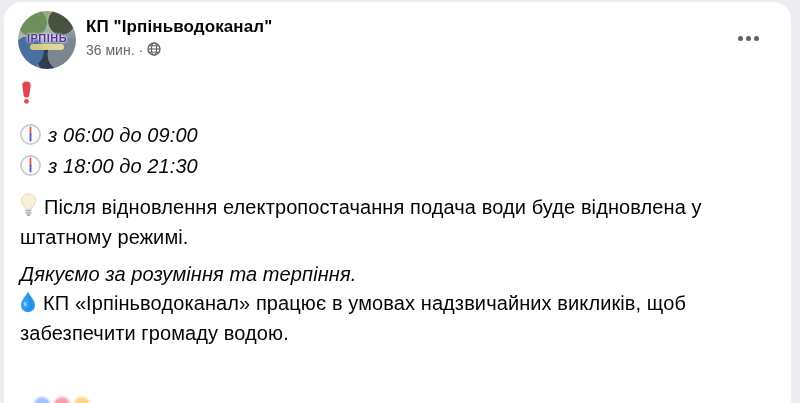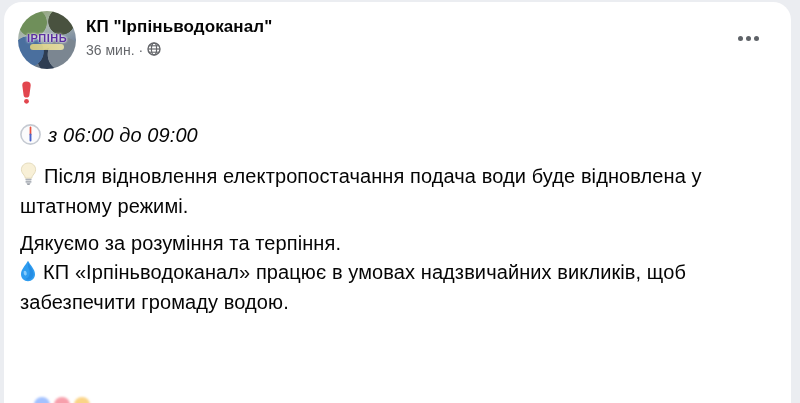--- a/index.html
+++ b/index.html
@@ -43,21 +43,21 @@
     position:absolute;top:22px;right:26px;width:34px;height:28px;border:none;background:transparent;
     display:flex;align-items:center;justify-content:center;gap:3px;cursor:pointer;padding:0;
   }
   .more-btn i{width:5px;height:5px;border-radius:50%;background:#5f6368;display:block;}
   
   .post{
     padding:12px 20px 0 16px;
     font-size:20px;line-height:27px;color:#050505;letter-spacing:.1px;
   }
   .post p{margin:0 0 10px 0;}
-  .post p.tight{margin-bottom:2px;}
+  .post p.tight{margin-bottom:2px;font-style:italic;}
   .post p.last{margin-bottom:0;}
   .schedule{margin:0 0 10px 0;}
   .schedule .row{line-height:28px;font-style:italic;}
   .em{display:inline-block;vertical-align:-3px;margin-right:7px;}
   .reactions-cut{position:absolute;left:30px;bottom:-10px;height:16px;display:flex;filter:blur(1px);opacity:.55;}
   .reactions-cut i{width:16px;height:16px;border-radius:50%;display:block;margin-right:4px;}
   .reactions-cut i.b{background:#5890ff;}
   .reactions-cut i.r{background:#f25268;}
   .reactions-cut i.y{background:#f7b125;}
 </style>
@@ -100,20 +100,25 @@
             <circle cx="6.5" cy="20.3" r="2.4" fill="#e2464e"></circle>
           </svg></span></p>
 
 
     <div class="schedule">
       <div class="row"><span class="em"><svg width="21" height="21" viewBox="0 0 21 21">
               <circle cx="10.5" cy="10.5" r="9.6" fill="#fbfbfc" stroke="#c5cad2" stroke-width="1.6"></circle>
               <line x1="10.5" y1="10.5" x2="10.5" y2="3.4" stroke="#e8503c" stroke-width="1.7" stroke-linecap="round"></line>
               <line x1="10.5" y1="10.5" x2="10.5" y2="16.6" stroke="#4a62c9" stroke-width="1.9" stroke-linecap="round"></line>
             </svg></span><span>з 06:00 до 09:00</span></div>
+      <div class="row"><span class="em"><svg width="21" height="21" viewBox="0 0 21 21">
+              <circle cx="10.5" cy="10.5" r="9.6" fill="#fbfbfc" stroke="#c5cad2" stroke-width="1.6"></circle>
+              <line x1="10.5" y1="10.5" x2="10.5" y2="3.4" stroke="#e8503c" stroke-width="1.7" stroke-linecap="round"></line>
+              <line x1="10.5" y1="10.5" x2="10.5" y2="16.6" stroke="#4a62c9" stroke-width="1.9" stroke-linecap="round"></line>
+            </svg></span><span>з 18:00 до 21:30</span></div>
     </div>
 
     <p><span class="em"><svg width="17" height="24" viewBox="0 0 17 24">
             <path d="M8.5 1 C12.8 1 15.6 4 15.6 7.6 C15.6 10.2 14.2 11.6 13 13.2 C12.2 14.3 11.8 15.2 11.7 16.2 L5.3 16.2 C5.2 15.2 4.8 14.3 4 13.2 C2.8 11.6 1.4 10.2 1.4 7.6 C1.4 4 4.2 1 8.5 1 Z" fill="#f8f0d7" stroke="#ddd3b0" stroke-width="0.8"></path>
             <rect x="5.4" y="16.8" width="6.2" height="1.7" rx="0.8" fill="#aeb3ba"></rect>
             <rect x="5.4" y="19" width="6.2" height="1.7" rx="0.8" fill="#aeb3ba"></rect>
             <path d="M6.4 21.2 L10.6 21.2 L9.4 23 L7.6 23 Z" fill="#9ba0a8"></path>
           </svg></span><span>Після відновлення електропостачання подача води буде відновлена у штатному режимі.</span></p>
 
     <p class="tight">Дякуємо за розуміння та терпіння.</p>

